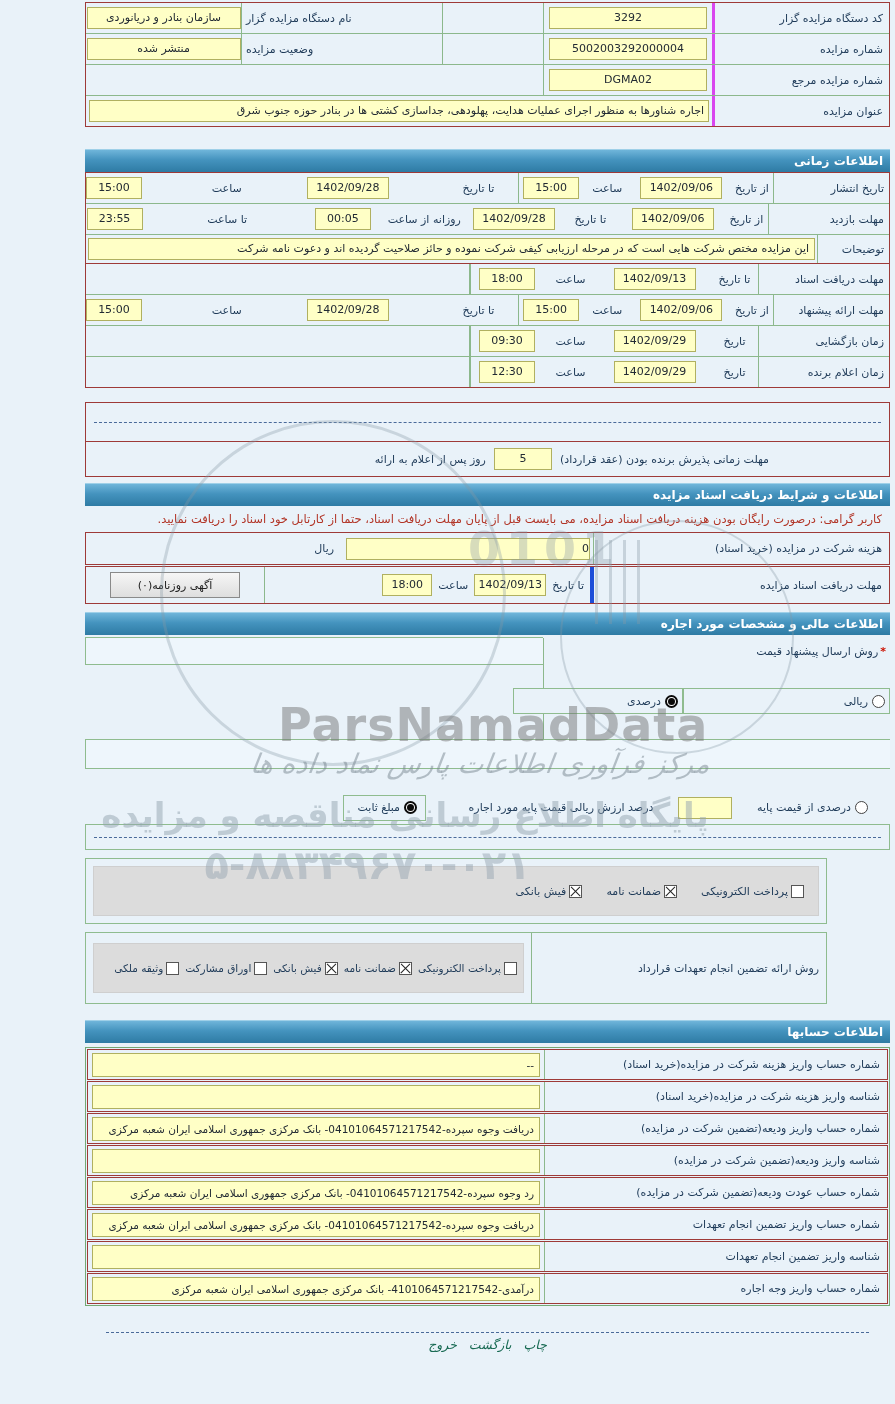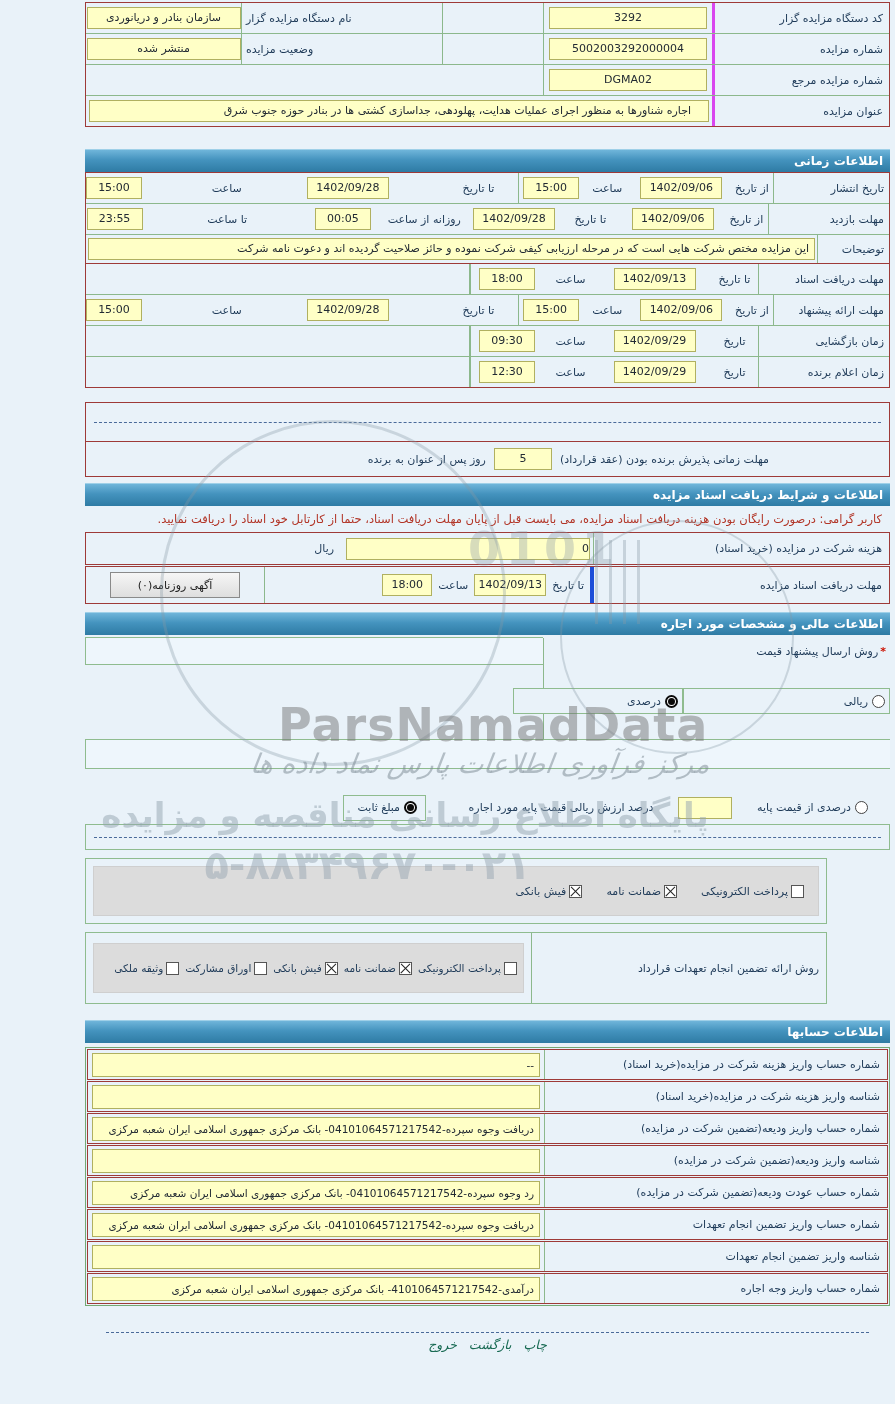--- a/index.html
+++ b/index.html
@@ -24,21 +24,21 @@
   .tt-labr{width:168px;padding-right:6px;height:100%;display:flex;align-items:center;border-left:3px solid #d946ef}
   .tt-valr{width:168px;height:100%;display:flex;align-items:center;justify-content:center;border-left:1px solid #8cb88c}
   .tt-valr .yellow{width:156px}
   .tt-spacer{width:100px;height:100%;border-left:1px solid #8cb88c}
   .tt-labl{width:196px;height:100%;display:flex;align-items:center;padding-left:4px;border-left:1px solid #8cb88c;
     justify-content:flex-end}
   .tt-vall{flex:1;height:100%;display:flex;align-items:center;justify-content:center}
   .tt-vall .yellow{width:152px}
   .tt-restl{flex:1;height:100%}
   .tt-title-cell{flex:1;height:100%;display:flex;align-items:center}
-  .tt-title-cell .yellow{flex:1;margin:4px 3px;text-align:right;padding-right:17px}
+  .tt-title-cell .yellow{flex:1;margin:4px 3px;text-align:right;padding-right:4px}
 
   
   .sec-h{height:22px;line-height:22px;color:#fff;font-weight:bold;font-size:12px;
     padding-right:7px;background:linear-gradient(180deg,#6fb5da 0%,#4493be 45%,#2e7ba4 100%);
     border-top:1px solid #9fd0e8;white-space:nowrap}
 
   
   .tbox{border:1px solid #9e3a38;background:#e9f2f9}
   .trow{display:flex;align-items:center;height:30px;border-bottom:1px solid #8cb88c}
   .trow:last-child{border-bottom:none}
@@ -312,21 +312,21 @@
 
     <div class="gap14"></div>
 
     <div class="dash-box">
         <div class="dash-line"></div>
       </div>
 
     <div class="award-box">
       <span class="lbl">مهلت زمانی پذیرش برنده بودن (عقد قرارداد)</span>
       <div class="yellow">5</div>
-      <span class="lbl">روز پس از عنوان به برنده</span>
+      <span class="lbl">روز پس از اعلام به ارائه</span>
     </div>
 
     <div style="height:6px"></div>
 
     <div class="sec-h">اطلاعات و شرایط دریافت اسناد مزایده</div>
     <div class="notice">کاربر گرامی: درصورت رایگان بودن هزینه دریافت اسناد مزایده، می بایست قبل از پایان مهلت دریافت اسناد، حتما از کارتابل خود اسناد را دریافت نمایید.</div>
 
     <div class="fee-row">
       <div class="fee-lab lbl">هزینه شرکت در مزایده (خرید اسناد)</div>
       <div class="yellow">0</div>

